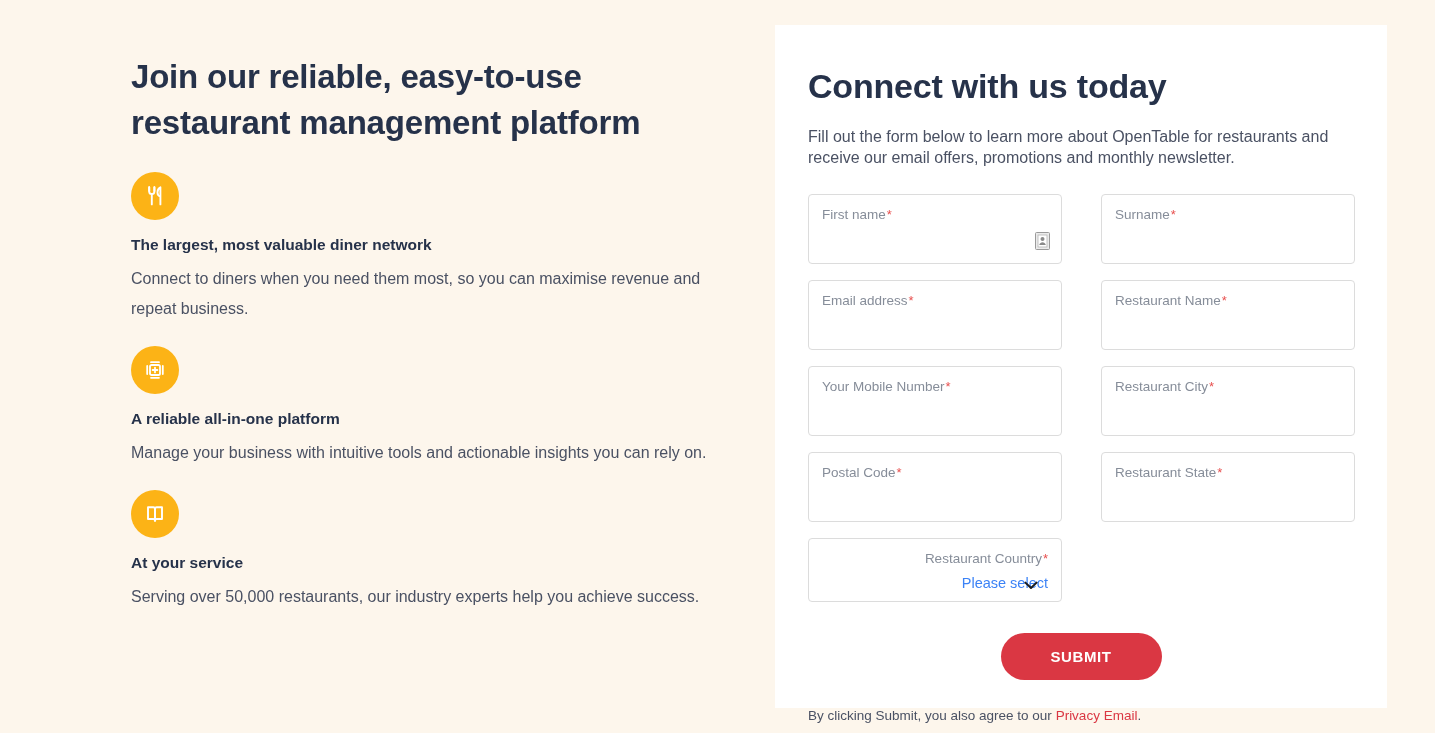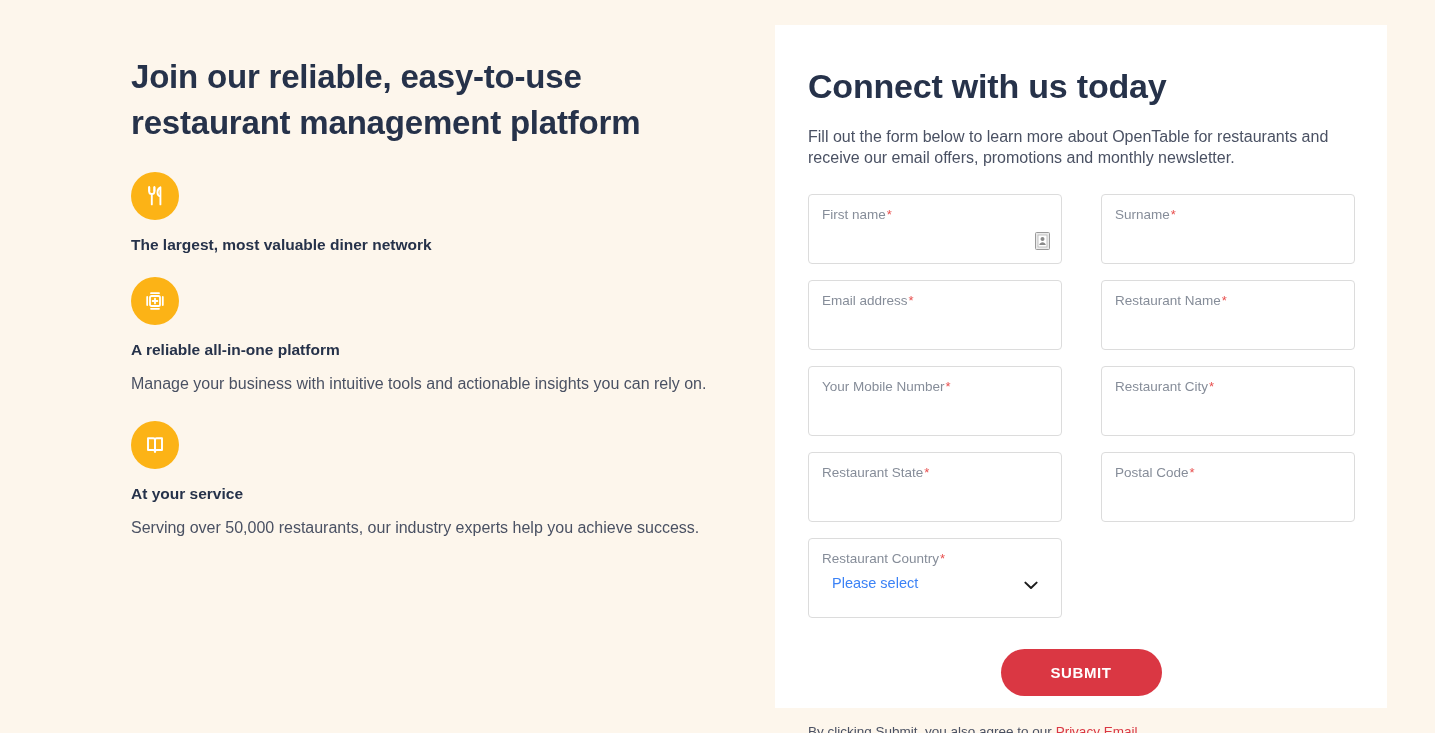--- a/index.html
+++ b/index.html
@@ -147,21 +147,21 @@
   .select-value {
     font-size: 14.5px;
     color: #3b82f6;
     line-height: 20px;
   }
   .chevron {
     position: absolute;
     right: 10px;
     top: 8px;
   }
-  .field.select-field { height: 80px; }
+  .field.select-field { height: 64px; text-align: right; }
 
   .submit-row {
     margin-top: 31px;
     display: flex;
     justify-content: center;
   }
   .submit-btn {
     background: #da3743;
     color: #ffffff;
     border: none;
@@ -199,20 +199,21 @@
         <svg width="26" height="26" viewBox="0 0 26 26" aria-hidden="true">
           <g fill="none" stroke="#ffffff" stroke-width="1.9" stroke-linecap="round" stroke-linejoin="round">
             <path d="M7.2 4.3v4.1a2.6 2.6 0 0 0 2.6 2.6 2.6 2.6 0 0 0 2.6-2.6V4.3"></path>
             <path d="M9.8 11v10.4"></path>
             <path d="M7.2 4.3v3.6M12.4 4.3v3.6"></path>
             <path d="M18.4 21.4V4.3c-1.9.9-2.9 2.9-2.9 5.3 0 2.1 1.1 3.6 2.9 3.9"></path>
           </g>
         </svg>
       </div>
       <div class="feature-title">The largest, most valuable diner network</div>
+      <p class="feature-desc">Connect to diners when you need them most, so you can maximise revenue and repeat business.</p>
     </div>
 
     <div class="feature">
       <div class="feature-icon">
         <svg width="26" height="26" viewBox="0 0 26 26" aria-hidden="true">
           <g fill="none" stroke="#ffffff" stroke-width="1.8" stroke-linecap="round" stroke-linejoin="round">
             <rect x="8" y="8" width="10" height="10" rx="1.6"></rect>
             <path d="M13 10.6v4.8M10.6 13h4.8"></path>
             <path d="M9 5.2h8M9 20.8h8M5.2 9v8M20.8 9v8"></path>
           </g>
@@ -276,26 +277,26 @@
         <label class="field-label"><span>Your Mobile Number</span><span class="req">*</span></label>
         <input class="field-input" type="text" value="" style="">
       </div>
 
       <div class="field">
         <label class="field-label"><span>Restaurant City</span><span class="req">*</span></label>
         <input class="field-input" type="text" value="" style="">
       </div>
 
       <div class="field">
+        <label class="field-label"><span>Postal Code</span><span class="req">*</span></label>
+        <input class="field-input" type="text" value="" style="">
+      </div>
+
+      <div class="field">
         <label class="field-label"><span>Restaurant State</span><span class="req">*</span></label>
-        <input class="field-input" type="text" value="" style="">
-      </div>
-
-      <div class="field">
-        <label class="field-label"><span>Postal Code</span><span class="req">*</span></label>
         <input class="field-input" type="text" value="" style="">
       </div>
 
       <div class="field select-field">
         <label class="field-label"><span>Restaurant Country</span><span class="req">*</span></label>
         <div class="select-wrap">
           <span class="select-value">Please select</span>
           <span class="chevron">
             <svg width="14" height="9" viewBox="0 0 14 9" aria-hidden="true">
               <path d="M1.4 1.6L7 7l5.6-5.4" fill="none" stroke="#1c1c1c" stroke-width="2" stroke-linecap="round" stroke-linejoin="round"></path>

